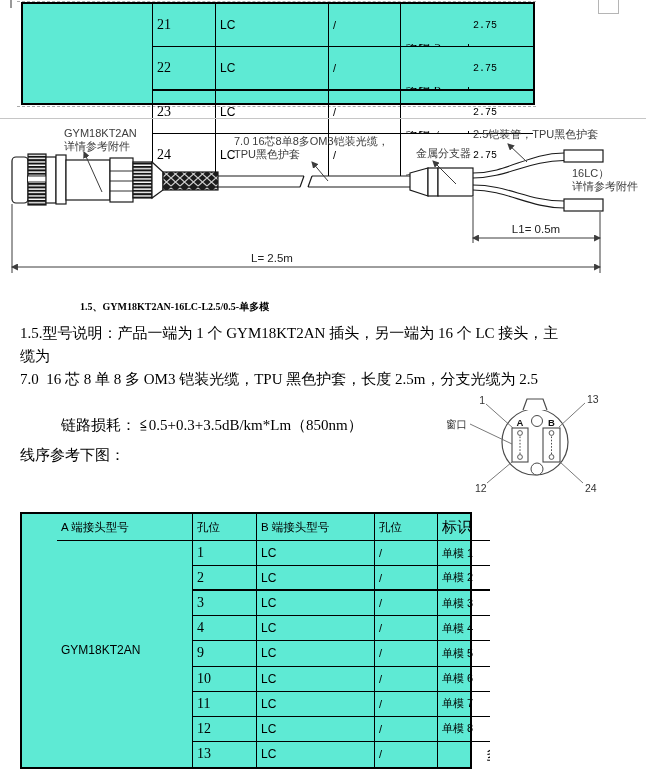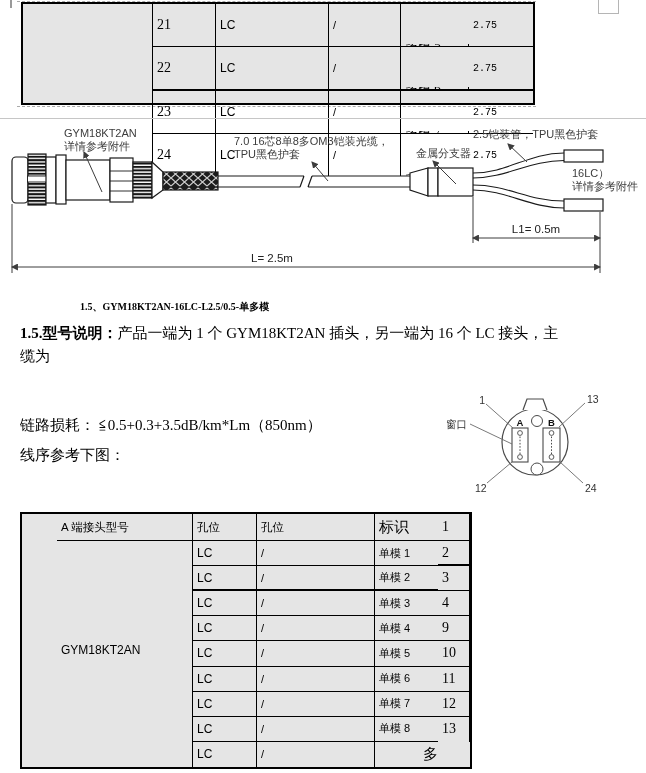--- a/index.html
+++ b/index.html
@@ -8,21 +8,21 @@
     font-family:"Liberation Serif", serif; color:#000; overflow:hidden;
   }
   
   .mark-tl { position:absolute; left:10px; top:0; width:2px; height:8px; background:#9a9a9a; }
   .mark-tr { position:absolute; left:598px; top:0; width:19px; height:13px; border:1px solid #b5b5b5; border-top:none; background:#fff; }
   .dash { position:absolute; left:17px; width:519px; height:0; border-top:1px dashed #ababab; }
   .dash-top { top:1px; } .dash-bottom { top:106px; }
   .img-top-line { position:absolute; left:0; top:118px; width:646px; height:1px; background:#c6c6c6; }
 
   
-  .tbl { position:absolute; display:grid; border:2px solid #000; background:#e5e5e5; box-sizing:border-box; }
+  .tbl { position:absolute; display:grid; border:2px solid #000; background:#5eead4; box-sizing:border-box; }
   .cell { border-right:1.6px solid #000; border-bottom:1.6px solid #000; display:flex; align-items:center;
           padding:1px 4px; box-sizing:border-box; overflow:hidden; white-space:nowrap; }
   .cell.lc { border-right:none; }
   .cell.lr { border-bottom:none; }
   .cell.bt { border-bottom-width:2.6px; }
   #top-table { left:21px; top:2px; width:514px; height:103px;
                grid-template-columns:130px 63px 113px 72px 68px 1fr; grid-template-rows:repeat(4,1fr); }
   #top-table .merged { grid-row:1/5; grid-column:1; border-bottom:none; }
   #bottom-table { left:20px; top:512px; width:452px; height:257px;
                   grid-template-columns:136px 64px 118px 63px 1fr; grid-template-rows:27px repeat(9,1fr);padding-left:35px; }
@@ -34,23 +34,23 @@
   .t-mark { font-family:"Liberation Serif",serif; font-size:13px;margin-top:40px; }
   .t-mark-sm { font-family:"Liberation Sans",sans-serif; font-size:11px; }
   .t-mark-big { font-family:"Liberation Serif",serif; font-size:15px;margin-left:44px; }
   .t-ex   { font-family:"Liberation Mono",monospace; font-size:10px; }
   .t-hdr  { font-family:"Liberation Sans",sans-serif; font-size:11.5px; }
   .t-hdr-big { font-family:"Liberation Serif",serif; font-size:15px;text-align:right; }
 
   
   .heading { position:absolute; left:80px; top:300px; font-size:10px; font-weight:bold; white-space:pre; }
   .bodyline { position:absolute; left:20px; font-size:15px; white-space:pre; }
-  .bodyline b { font-weight:bold; }
+  .bodyline b { font-weight:normal; }
   .l1 { top:324px; } .l2 { top:347px; } .l3 { top:370px; } .l4 { top:393px; }
-  .loss { top:416px; } .wiring { top:446px;text-align:right; }
+  .loss { top:416px;margin-left:41px; } .wiring { top:446px;text-align:right; }
 
   
   #cable-diagram { position:absolute; left:0; top:115px; }
   #pinout { position:absolute; left:435px; top:388px; }
   .dialabel { font-family:"Liberation Sans",sans-serif; font-size:11px; fill:#3c3c3c; }
   .dimlabel { font-family:"Liberation Sans",sans-serif; font-size:11.5px; fill:#222; }
   .pinlabel { font-family:"Liberation Sans",sans-serif; font-size:10.5px; fill:#333; }
   .abletter { font-family:"Liberation Sans",sans-serif; font-size:9.5px; font-weight:bold; fill:#111; }
 </style>
 </head>
@@ -167,20 +167,21 @@
     <text class="dialabel" x="234" y="43">TPU黑色护套</text>
     <text class="dialabel" x="416" y="42">金属分支器</text>
     <text class="dialabel" x="473" y="23">2.5铠装管，TPU黑色护套</text>
     <text class="dialabel" x="572" y="62">16LC）</text>
     <text class="dialabel" x="572" y="75">详情参考附件</text>
   </svg>
 
   <div class="heading">1.5、GYM18KT2AN-16LC-L2.5/0.5-单多模</div>
   <div class="bodyline l1"><b>1.5.型号说明：</b><span>产品一端为 1 个 GYM18KT2AN 插头，另一端为 16 个 LC 接头，主</span></div>
   <div class="bodyline l2">缆为</div>
+  <div class="bodyline l3">7.0  16 芯 8 单 8 多 OM3 铠装光缆，TPU 黑色护套，长度 2.5m，分支光缆为 2.5</div>
   <div class="bodyline loss">链路损耗： ≦0.5+0.3+3.5dB/km*Lm（850nm）</div>
   <div class="bodyline wiring">线序参考下图：</div>
 
   <svg id="pinout" width="185" height="112" viewBox="0 0 185 112">
     <g stroke="#4a4a4a" stroke-width="1.2" fill="none">
       <circle cx="100" cy="54" r="33"></circle>
       <path d="M88,22 L92,11 L108,11 L112,22" fill="#ffffff"></path>
       <circle cx="102" cy="33" r="5.5" fill="#ffffff" stroke-width="1"></circle>
       <circle cx="102" cy="81" r="6" fill="#ffffff" stroke-width="1"></circle>
       <rect x="77" y="40" width="16" height="34" stroke-width="1.1"></rect>
@@ -204,20 +205,21 @@
     <text class="pinlabel" x="50" y="16" text-anchor="end">1</text>
     <text class="pinlabel" x="152" y="15">13</text>
     <text class="pinlabel" x="11" y="40">窗口</text>
     <text class="pinlabel" x="40" y="104">12</text>
     <text class="pinlabel" x="150" y="104">24</text>
   </svg>
 
   <div id="bottom-table" class="tbl">
     <div class="cell t-hdr">A 端接头型号</div>
     <div class="cell t-hdr">孔位</div>
+    <div class="cell t-hdr">B 端接头型号</div>
     <div class="cell t-hdr">孔位</div>
     <div class="cell t-hdr-big lc">标识</div>
 
     <div class="cell merged">GYM18KT2AN</div>
 
     <div class="cell t-num">1</div>
     <div class="cell t-lcx">LC</div>
     <div class="cell t-sl">/</div>
     <div class="cell t-mark-sm lc">单模 1</div>
 

